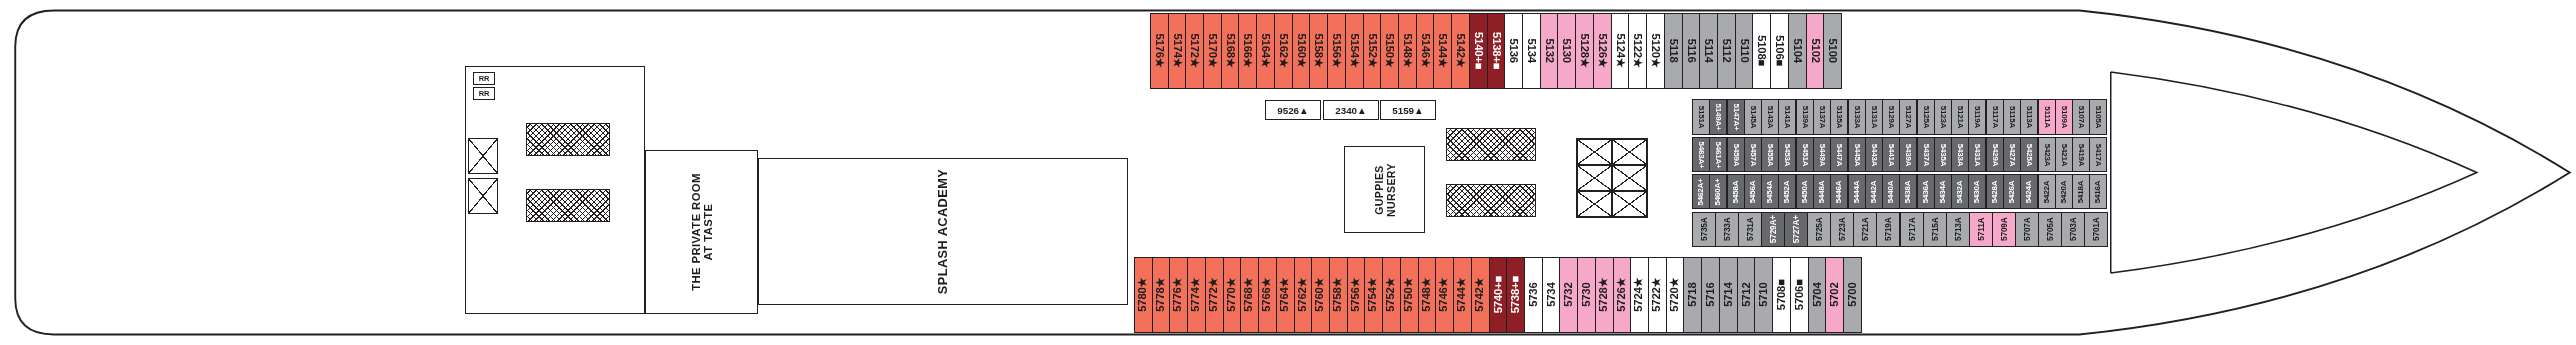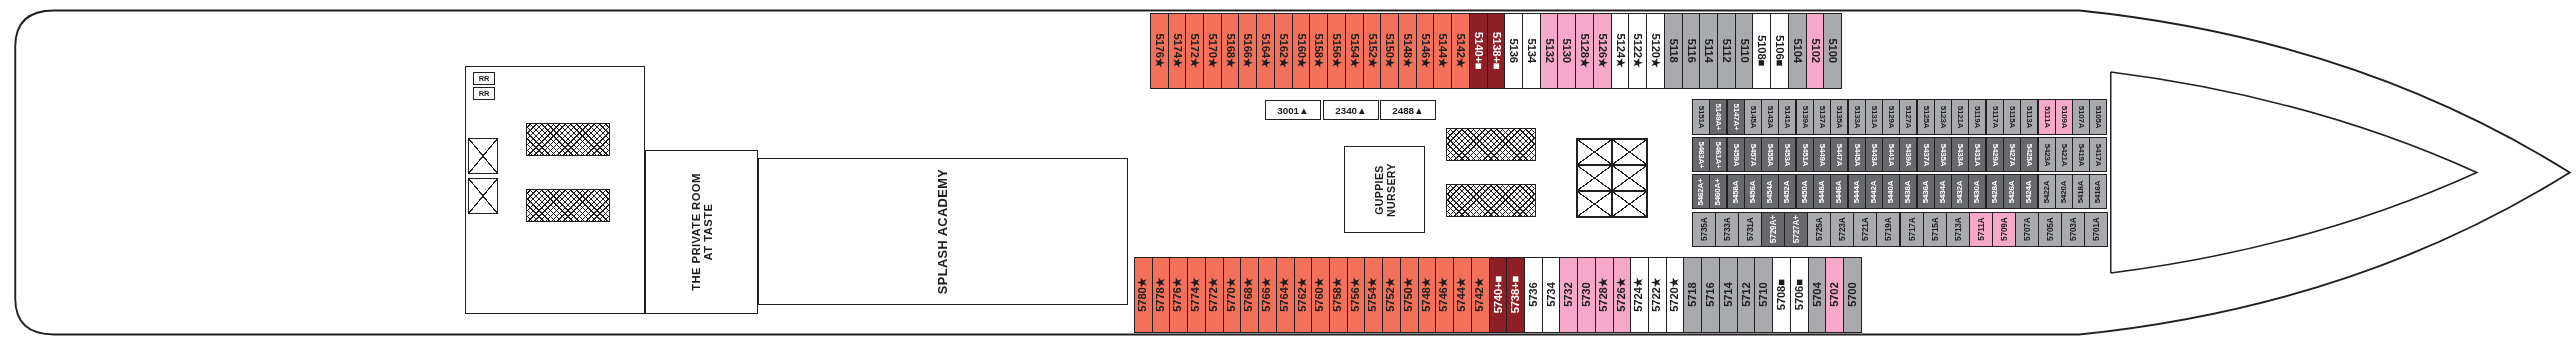--- a/index.html
+++ b/index.html
@@ -597,19 +597,19 @@
       </div>
       <div class="cabin rot-u" style="left: 1808px; top: 257px; width: 18.5px; height: 76px; background: rgb(168, 170, 173); font-size: 11.3px;">
         <span>5704</span>
       </div>
       <div class="cabin rot-u" style="left: 1825px; top: 257px; width: 18.5px; height: 76px; background: rgb(246, 168, 200); font-size: 11.3px;">
         <span>5702</span>
       </div>
       <div class="cabin rot-u" style="left: 1843px; top: 257px; width: 18.5px; height: 76px; background: rgb(168, 170, 173); font-size: 11.3px;">
         <span>5700</span>
       </div>
-      <div class="cbox" style="left: 1265px; top: 100px; width: 56px; height: 20px;">3001▲</div>
+      <div class="cbox" style="left: 1265px; top: 100px; width: 56px; height: 20px;">9526▲</div>
       <div class="cbox" style="left: 1323px; top: 100px; width: 56px; height: 20px;">2340▲</div>
-      <div class="cbox" style="left: 1380px; top: 100px; width: 56px; height: 20px;">2488▲</div>
+      <div class="cbox" style="left: 1380px; top: 100px; width: 56px; height: 20px;">5159▲</div>
     </div>
 
 </div>
 
 
 </body></html>

